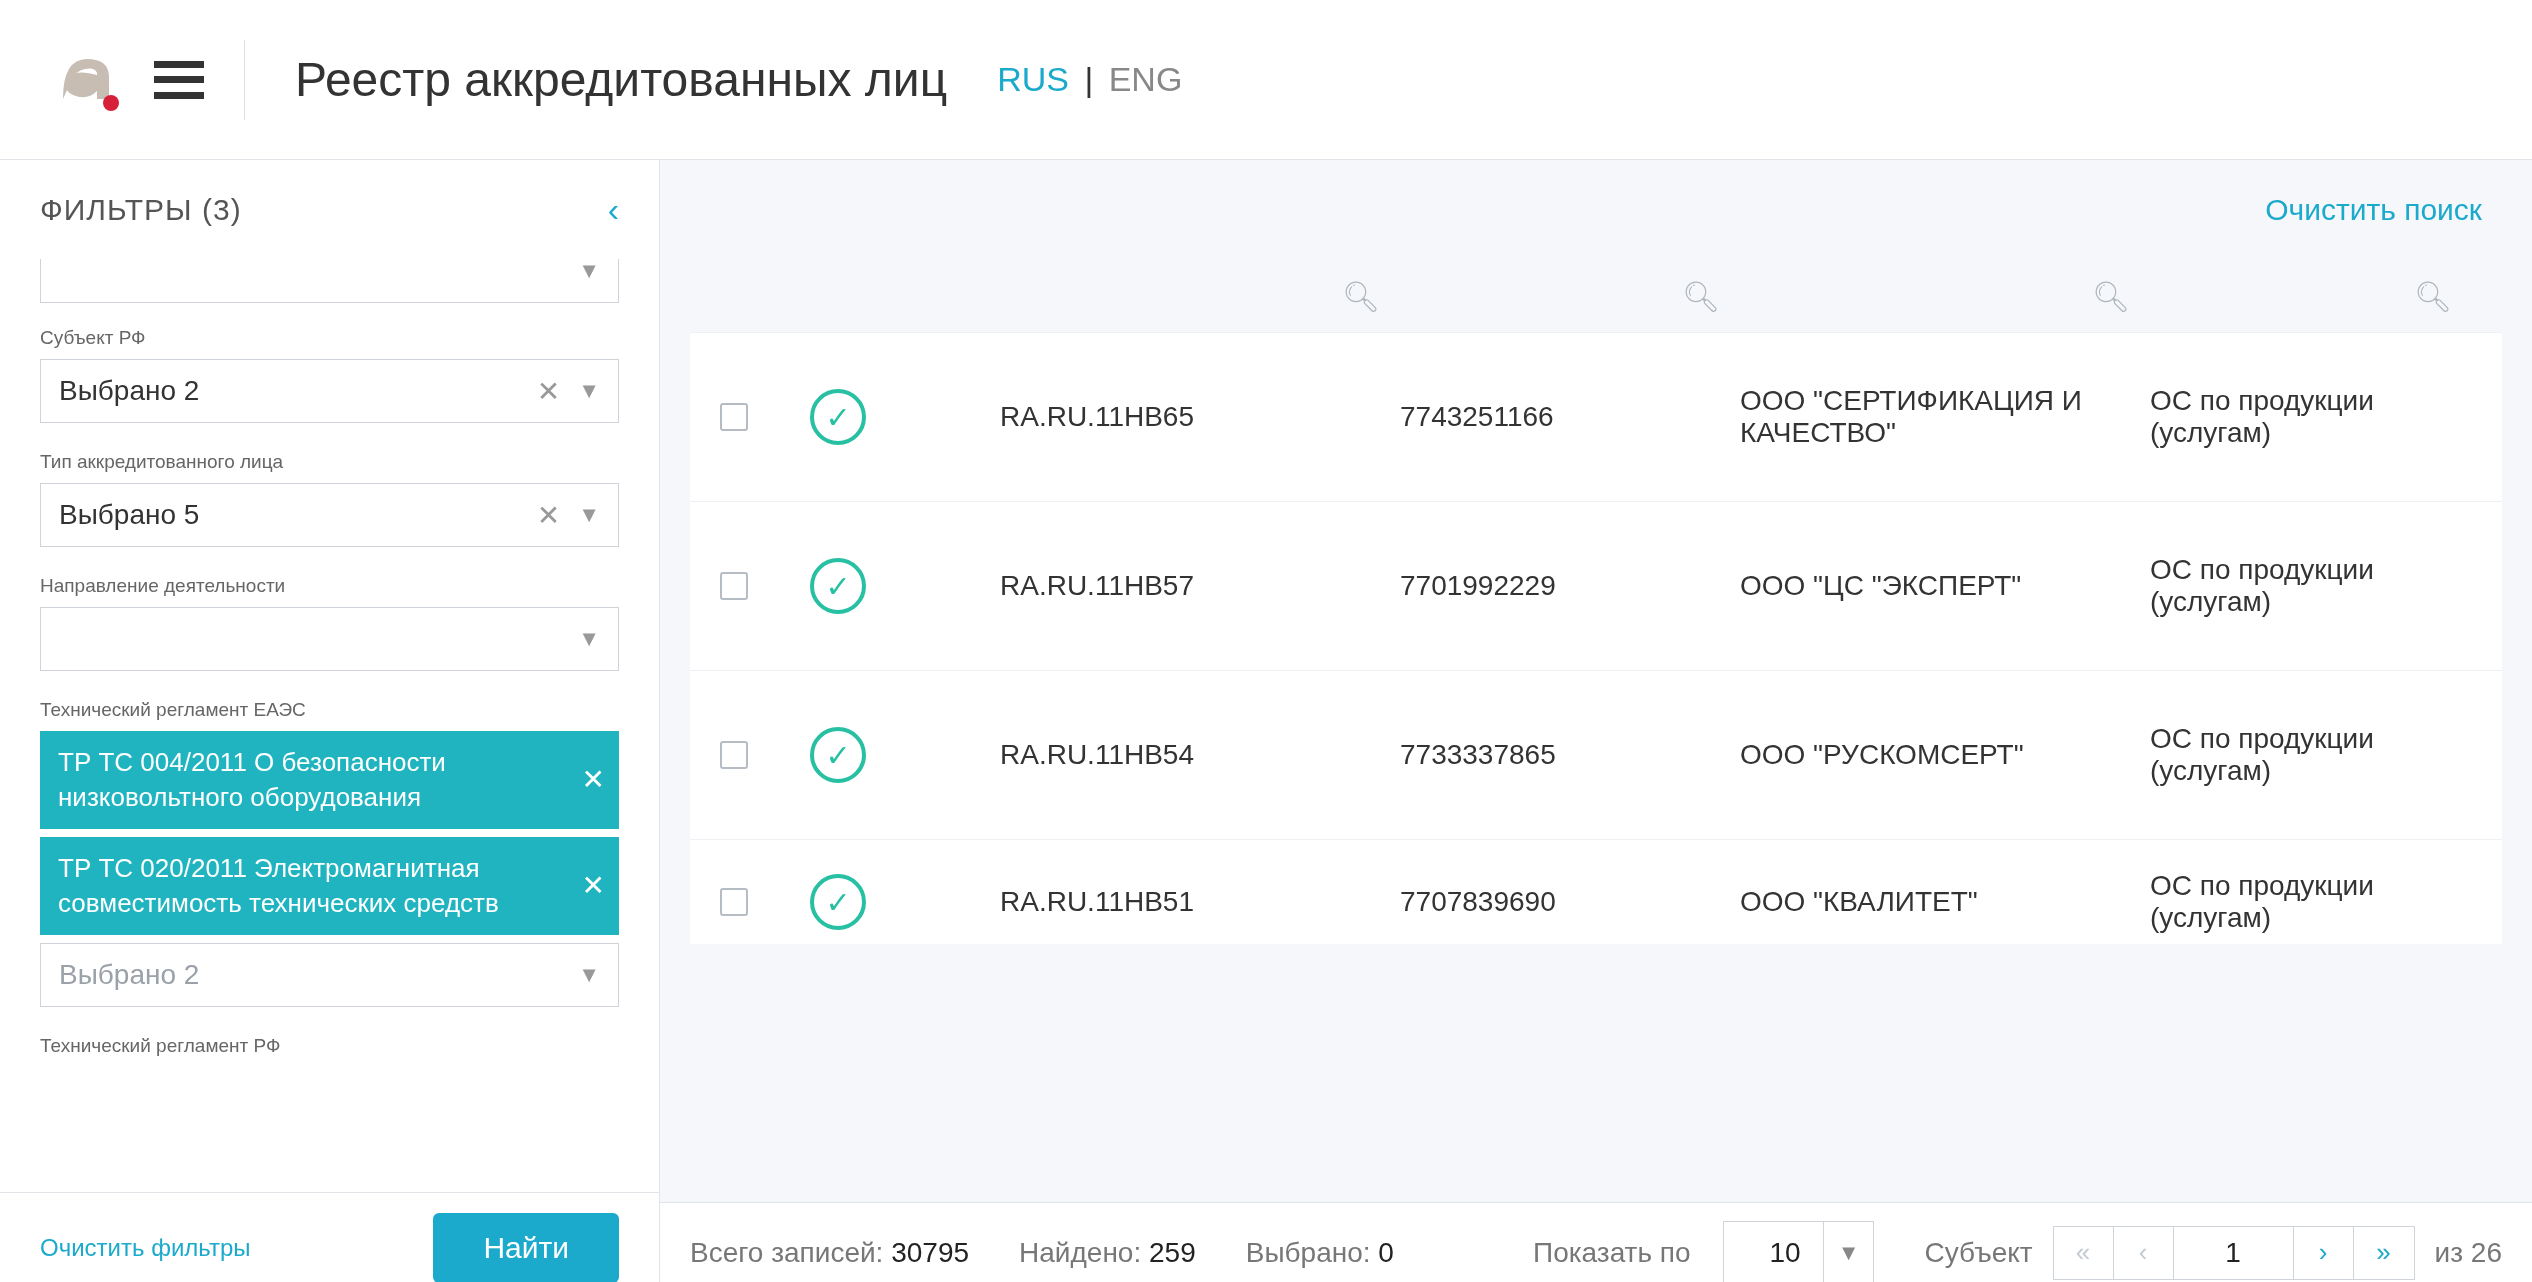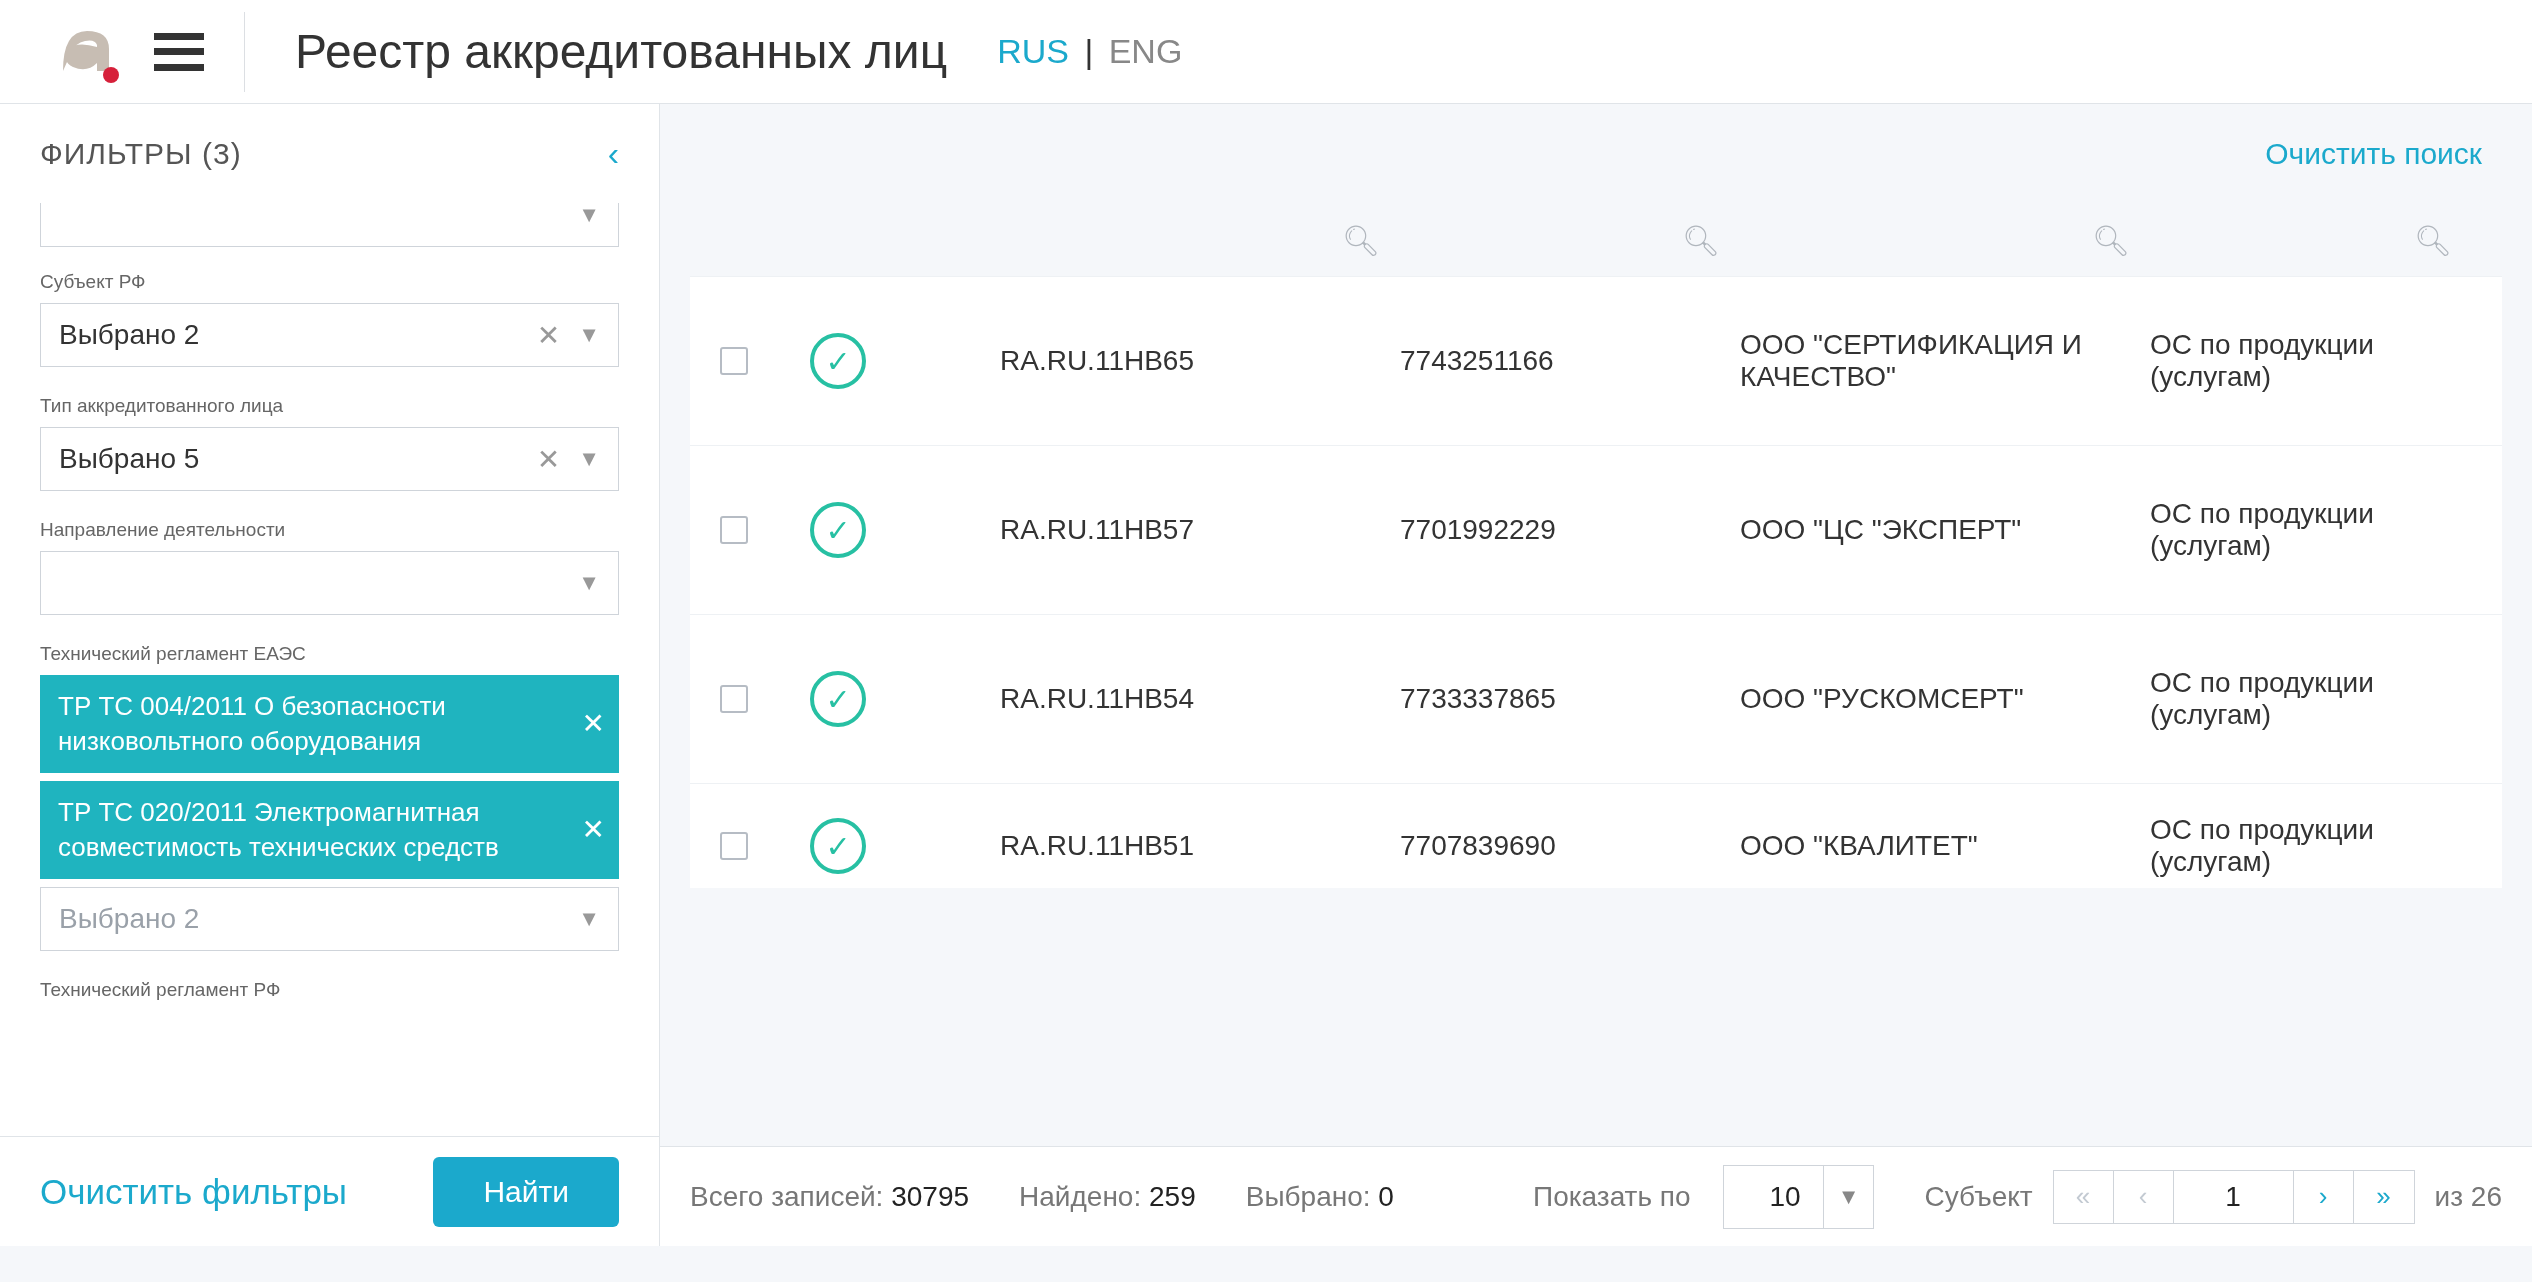--- a/index.html
+++ b/index.html
@@ -1,17 +1,17 @@
 <!DOCTYPE html>
 <html><head>
 <meta charset="utf-8">
 <style>
   * { box-sizing: border-box; margin: 0; padding: 0; }
   html, body { width: 2532px; height: 1282px; font-family: Arial, Helvetica, sans-serif; background: #f5f7fa; color: #333; }
-  .header { height: 104px; background: #fff; display: flex; align-items: center; padding: 0 40px; border-bottom: 1px solid #e0e4e8; }
+  .header { height: 160px; background: #fff; display: flex; align-items: center; padding: 0 40px; border-bottom: 1px solid #e0e4e8; }
   .logo { width: 84px; height: 84px; display: flex; align-items: center; justify-content: center; margin-right: 30px; }
   .menu-icon { width: 50px; height: 50px; display: flex; flex-direction: column; justify-content: space-between; cursor: pointer; margin-right: 40px; padding: 6px 0; }
   .menu-icon span { display: block; height: 7px; background: #333; width: 100%; }
   .vdiv { width: 1px; height: 80px; background: #dcdfe3; margin-right: 50px; }
   .title { font-size: 48px; color: #333; font-weight: 400; margin-right: 50px; }
   .lang { font-size: 34px; color: #888; }
   .lang .active { color: #1ba9cc; }
   .lang .sep { margin: 0 6px; color: #333; }
 
   .body { display: flex; height: calc(1282px - 140px); }
@@ -28,21 +28,21 @@
   .f-select .clear-x { color: #999; font-size: 28px; margin-right: 18px; cursor: pointer; }
   .f-select .sval { flex: 1; }
   .f-select.empty .sval { color: transparent; }
   .f-select-top { height: 64px; border: 1px solid #cfd4da; border-top: none; background: #fff; display:flex; align-items:center; justify-content:flex-end; padding: 0 18px; margin-top: -20px; }
   .f-select-top .chev { color:#999; font-size:22px; }
 
   .tag { background: #1fb4bf; color: #fff; font-size: 26px; padding: 14px 50px 14px 18px; margin-bottom: 8px; position: relative; line-height: 1.35; }
   .tag .tag-x { position: absolute; right: 14px; top: 50%; transform: translateY(-50%); font-size: 28px; cursor: pointer; }
 
   .sidebar-foot { height: 110px; border-top: 1px solid #e0e4e8; display: flex; align-items: center; justify-content: space-between; padding: 0 40px; }
-  .clear-filters { color: #1ba9cc; font-size: 35px; cursor: pointer; }
+  .clear-filters { color: #1ba9cc; font-size: 24px; cursor: pointer; }
   .find-btn { background: #1ba9cc; color: #fff; font-size: 30px; border: none; padding: 18px 50px; border-radius: 6px; cursor: pointer; }
 
   .main { flex: 1; display: flex; flex-direction: column; }
   .main-top { height: 100px; display: flex; align-items: center; justify-content: flex-end; padding: 0 50px; }
   .clear-search { color: #1ba9cc; font-size: 30px; cursor: pointer; }
 
   .table-wrap { flex: 1; padding: 0 30px; overflow: hidden; }
   .thead { background: #fff; display: flex; align-items: flex-start; padding: 28px 30px; font-size: 26px; color: #888; letter-spacing: 0.5px; }
   .col-check { width: 90px; display:flex; align-items:center; }
   .col-status { width: 190px; }

